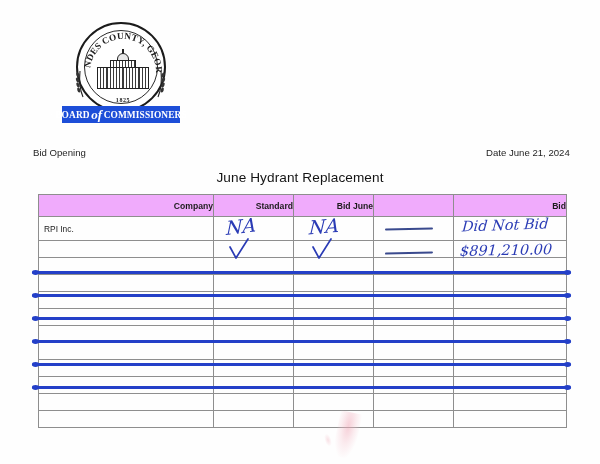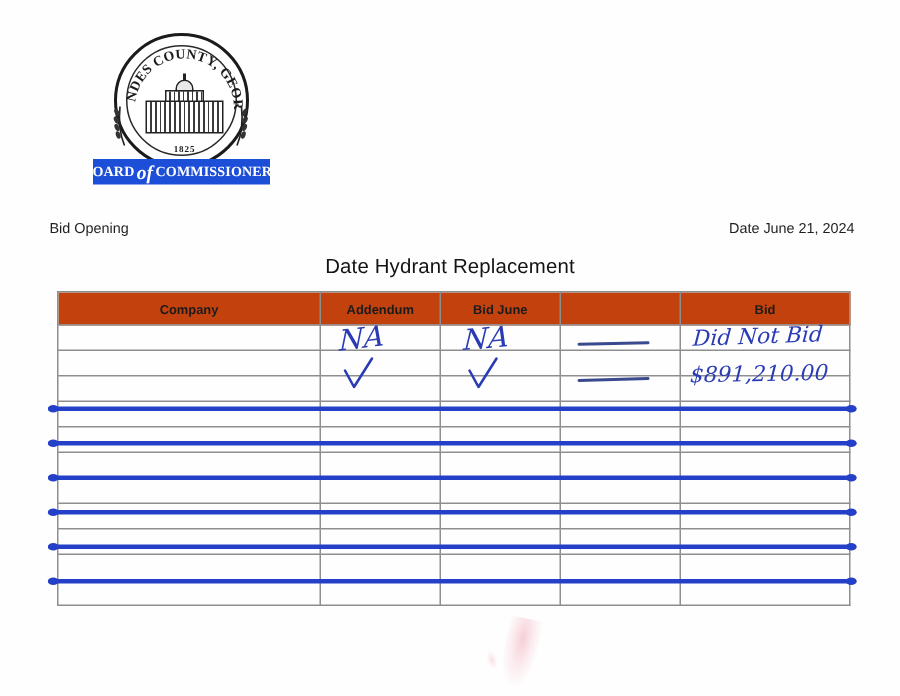--- a/index.html
+++ b/index.html
@@ -195,23 +195,23 @@
     border: 1px solid #8e8e8e;
     padding: 0;
     height: 17px;
     box-sizing: border-box;
     vertical-align: middle;
   }
   table.sheet th {
     height: 22px;
     font-size: 8.6px;
     font-weight: bold;
-    text-align: center;
+    text-align: right;
     color: #1c1c1c;
-    background: #c2410c;
+    background: #f0abfc;
   }
   table.sheet td.company-cell {
     font-size: 8.4px;
     text-align: left;
     padding-left: 5px;
     color: #1c1c1c;
     height: 24px;
   }
   table.sheet td.data-cell { height: 24px; }
   .col-company { width: 175px; }
@@ -379,41 +379,48 @@
         <span>COMMISSIONERS</span>
         <span class="dot">·</span>
       </div>
     </div>
 
   </div>
 
   <div class="bid-opening">Bid Opening</div>
   <div class="bid-date">Date June 21, 2024</div>
 
-  <div class="doc-title">Date Hydrant Replacement</div>
+  <div class="doc-title">June Hydrant Replacement</div>
 
   <div class="table-wrap">
     <table class="sheet">
       <colgroup>
         <col class="col-company">
         <col class="col-addendum">
         <col class="col-bidbond">
         <col class="col-blank">
         <col class="col-bid">
       </colgroup>
       <thead>
         <tr>
           <th>Company</th>
-          <th>Addendum</th>
+          <th>Standard</th>
           <th>Bid June</th>
           <th></th>
           <th>Bid</th>
         </tr>
       </thead>
       <tbody>
+        <tr>
+          <td class="company-cell">RPI Inc.</td>
+          <td class="data-cell"></td>
+          <td class="data-cell"></td>
+          <td class="data-cell"></td>
+          <td class="data-cell"></td>
+        </tr>
         <tr>
             <td></td>
             <td></td>
             <td></td>
             <td></td>
             <td></td>
           </tr>
         <tr>
             <td></td>
             <td></td>

